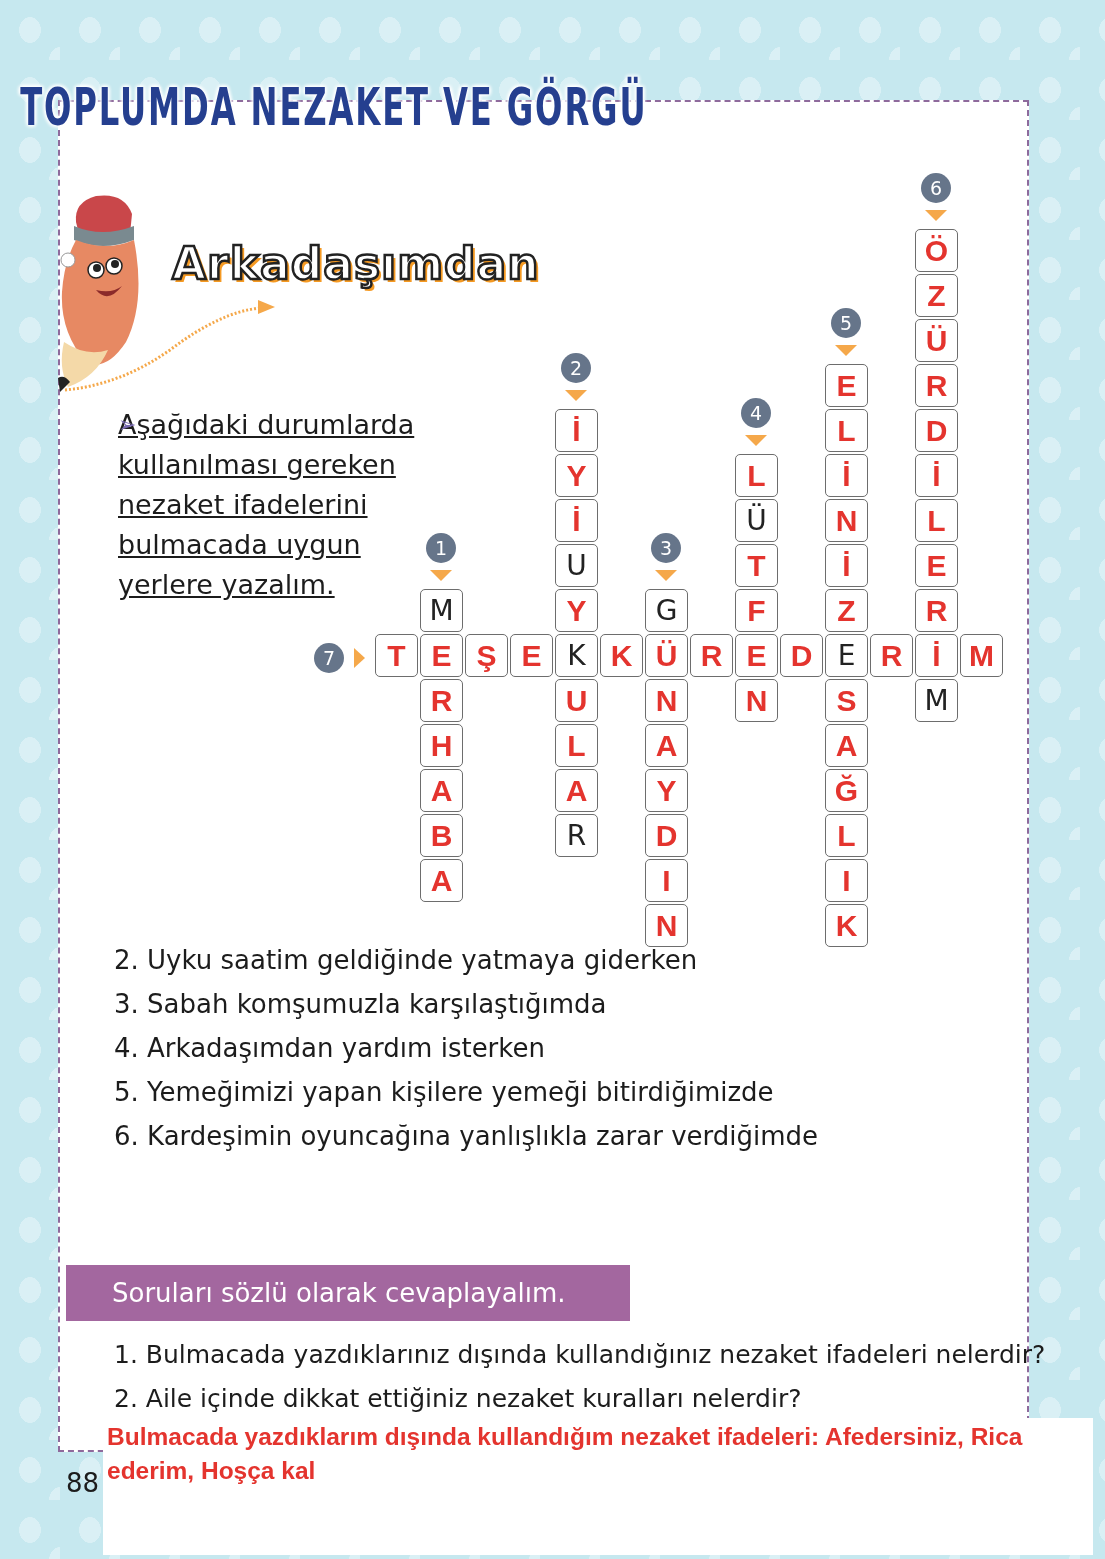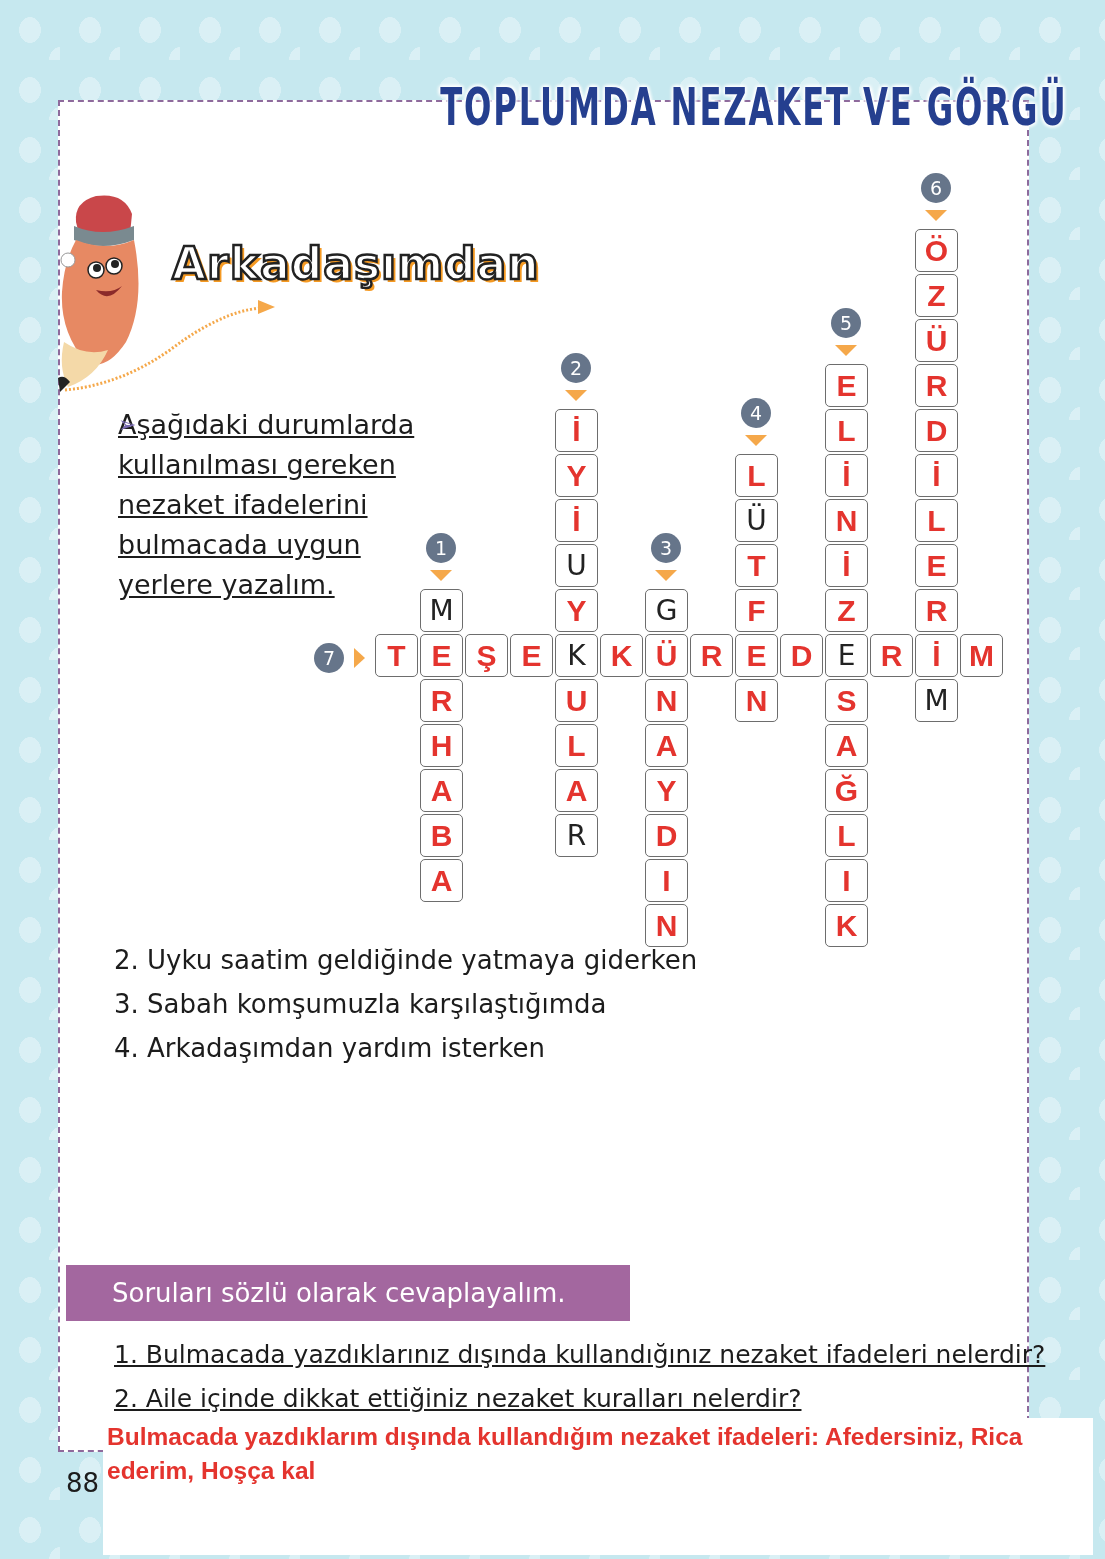--- a/index.html
+++ b/index.html
@@ -12,22 +12,22 @@
     background-size:60px 60px, 60px 60px;
     font-family:"DejaVu Sans", sans-serif;
   }
   .page{
     position:absolute;left:58px;top:100px;width:971px;height:1352px;
     background:#fff;
     border:2px dashed #8e6a9c;
     box-sizing:border-box;
   }
   .title-wrap{
-    position:absolute;left:248px;top:62px;width:600px;height:90px;
-    display:flex;align-items:center;justify-content:flex-start;
+    position:absolute;left:240px;top:62px;width:600px;height:90px;
+    display:flex;align-items:center;justify-content:flex-end;
   }
   .title{
     font-family:"DejaVu Sans", sans-serif;font-weight:bold;
     color:#253f8f;font-size:52px;letter-spacing:3px;
     transform:scaleX(0.62);transform-origin:center;white-space:nowrap;
     text-shadow:0 0 6px #fff,0 0 6px #fff,0 0 6px #fff,0 0 6px #fff;
   }
   
   .mascot{position:absolute;left:46px;top:182px;width:110px;height:215px;}
   .hatirla{
@@ -75,21 +75,21 @@
   }
   .section-bar{
     position:absolute;left:66px;top:1265px;width:564px;height:56px;
     background:#a3679f;color:#fff;
     font-family:"DejaVu Sans", sans-serif;font-size:26px;
     display:flex;align-items:center;padding-left:46px;box-sizing:border-box;
   }
   .questions{
     position:absolute;left:114px;top:1333px;
     font-family:"DejaVu Sans", sans-serif;font-size:25px;line-height:44px;color:#1c1c1c;
-    margin:0;padding:0;list-style:none;text-decoration:underline;
+    margin:0;padding:0;list-style:none;
   }
   .answers{
     position:absolute;left:103px;top:1418px;width:990px;height:137px;background:#fff;
     font-family:"Liberation Sans", sans-serif;font-weight:bold;font-size:24.5px;line-height:33.5px;color:#e4342e;
     padding:2px 4px;box-sizing:border-box;
   }
   .page-num{
     position:absolute;left:66px;top:1468px;font-family:"DejaVu Sans", sans-serif;font-size:26px;color:#1c1c1c;
   }
 </style>
@@ -335,20 +335,22 @@
     <div class="badge" style="left: 921px; top: 173px;">6</div>
     <div class="tri-down" style="left: 925px; top: 210px;"></div>
     <div class="badge" style="left: 314px; top: 643px;">7</div>
     <div class="tri-right" style="left: 354px; top: 648px;"></div>
   </div>
 
 <ul class="clues">
   <li>2. Uyku saatim geldiğinde yatmaya giderken</li>
   <li>3. Sabah komşumuzla karşılaştığımda</li>
   <li>4. Arkadaşımdan yardım isterken</li>
+  <li>5. Yemeğimizi yapan kişilere yemeği bitirdiğimizde</li>
+  <li>6. Kardeşimin oyuncağına yanlışlıkla zarar verdiğimde</li>
 </ul>
 
 <div class="section-bar">Soruları sözlü olarak cevaplayalım.</div>
 
 <ul class="questions">
   <li>1.  Bulmacada yazdıklarınız dışında kullandığınız nezaket ifadeleri nelerdir?</li>
   <li>2. Aile içinde dikkat ettiğiniz nezaket kuralları nelerdir?</li>
 </ul>
 
 <div class="page-num">88</div>

